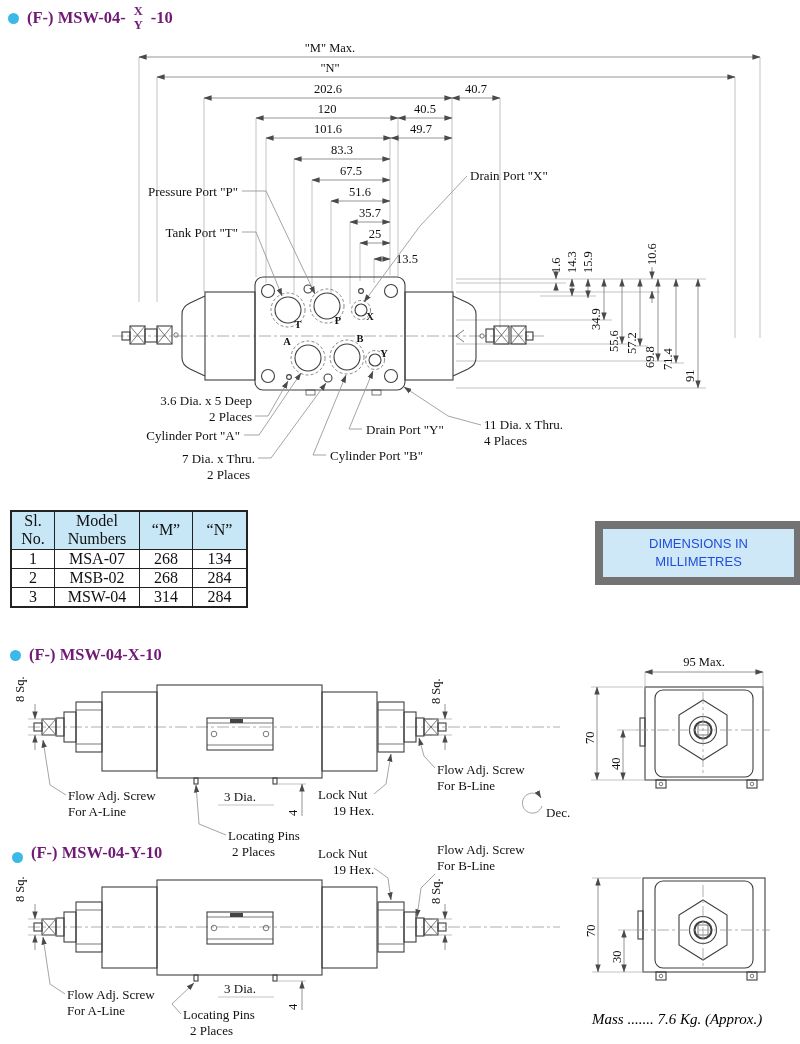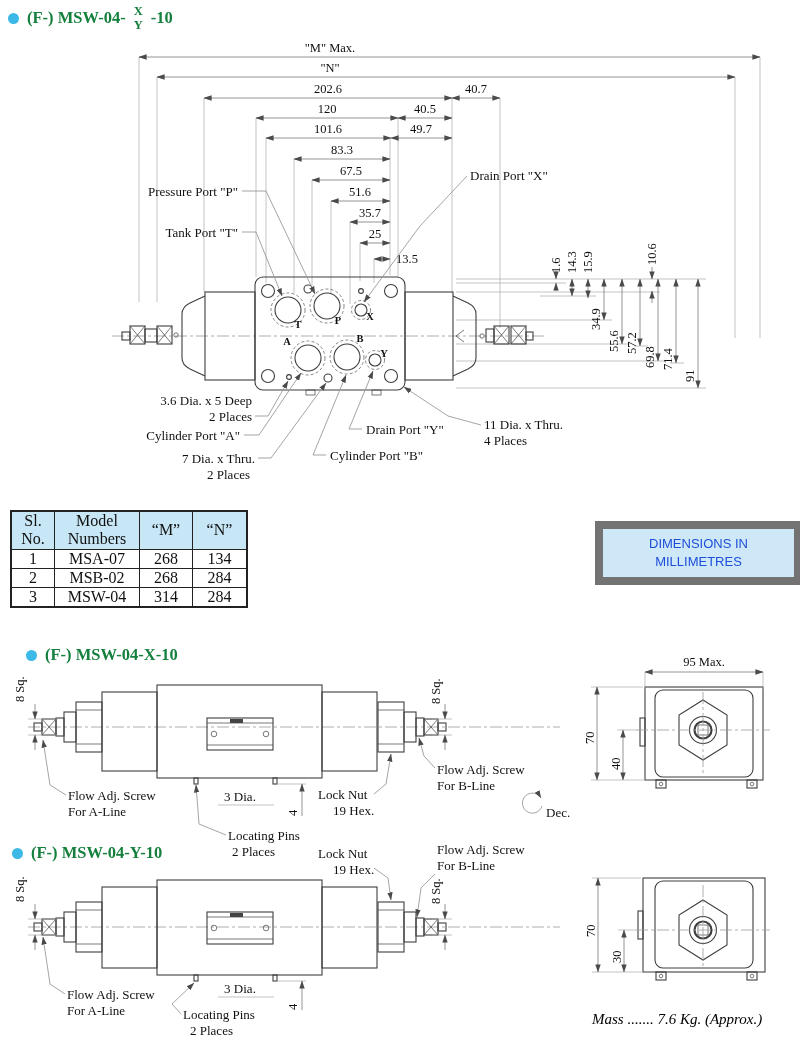--- a/index.html
+++ b/index.html
@@ -1,20 +1,20 @@
 <!DOCTYPE html>
 <html><head>
 <meta charset="utf-8">
 <style>
   html,body{margin:0;padding:0;background:#fff;}
   #page{position:relative;width:800px;height:1044px;background:#ffffff;overflow:hidden;
         font-family:"Liberation Serif",serif;color:#111;}
   .abs{position:absolute;}
   .title{position:absolute;display:flex;align-items:center;gap:8px;font-weight:bold;
-         font-size:16.5px;color:#15803d;}
+         font-size:16.5px;color:#701a75;}
   .bullet{width:11px;height:11px;border-radius:50%;background:#3cb9e6;flex:0 0 auto;}
   .stack{display:flex;flex-direction:column;align-items:center;font-size:12.5px;line-height:1.15;font-weight:bold;}
   
   table.spec{border-collapse:collapse;font-size:16px;text-align:center;}
   table.spec th,table.spec td{border:1px solid #222;padding:0 4px;}
   table.spec{border:2px solid #222;}
   table.spec th{background:#c7e6f6;font-weight:normal;line-height:1.15;height:36px;}
   table.spec td{height:17px;}
   .notebox{position:absolute;background:#cfe8f8;border:8px solid #737373;
            font-family:"Liberation Sans",sans-serif;font-size:13px;line-height:1.35;
@@ -250,21 +250,21 @@
       <td>284</td>
     </tr>
   </tbody>
     </table>
 
   <div class="notebox" style="left:595px;top:521px;width:191px;height:48px;">
     <span>DIMENSIONS IN</span>
     <span>MILLIMETRES</span>
   </div>
 
-  <div class="title" style="left:26px;top:645px;align-items:center;">
+  <div class="title" style="left:10px;top:645px;align-items:center;">
     <span class="bullet"></span>
     <span>(F-) MSW-04-X-10</span>
   </div>
 
   <svg class="abs" style="left:0;top:648px;" width="590" height="230" viewBox="0 0 590 230">
     <defs>
       <marker id="ar1" viewBox="0 0 8 8" refX="7.6" refY="4" markerWidth="8" markerHeight="8" orient="auto-start-reverse" markerUnits="userSpaceOnUse">
         <path d="M0,1.3 L8,4 L0,6.7 Z" fill="#4a4a4a"></path>
       </marker>
     </defs>
@@ -366,21 +366,21 @@
       <line class="ext" x1="97" y1="82" x2="116" y2="82"></line>
       <line class="dim" x1="103" y1="82" x2="103" y2="132" marker-start="url(#ar2)" marker-end="url(#ar2)"></line>
       <text class="dim-t" transform="translate(100,122) rotate(-90)">40</text>
     </g>
     <g>
       <path class="ldr" d="M 22,158 A 10,10 0 1 1 21,150" marker-end="url(#ar2)"></path>
       <text class="lbl" x="26" y="169">Dec.</text>
     </g>
   </svg>
 
-  <div class="title" style="left:12px;top:843px;">
+  <div class="title" style="left:12px;top:843px;align-items:flex-end;">
     <span class="bullet"></span>
     <span>(F-) MSW-04-Y-10</span>
   </div>
 
   <svg class="abs" style="left:0;top:838px;" width="590" height="206" viewBox="0 0 590 206">
     <defs>
       <marker id="ar3" viewBox="0 0 8 8" refX="7.6" refY="4" markerWidth="8" markerHeight="8" orient="auto-start-reverse" markerUnits="userSpaceOnUse">
         <path d="M0,1.3 L8,4 L0,6.7 Z" fill="#4a4a4a"></path>
       </marker>
     </defs>

